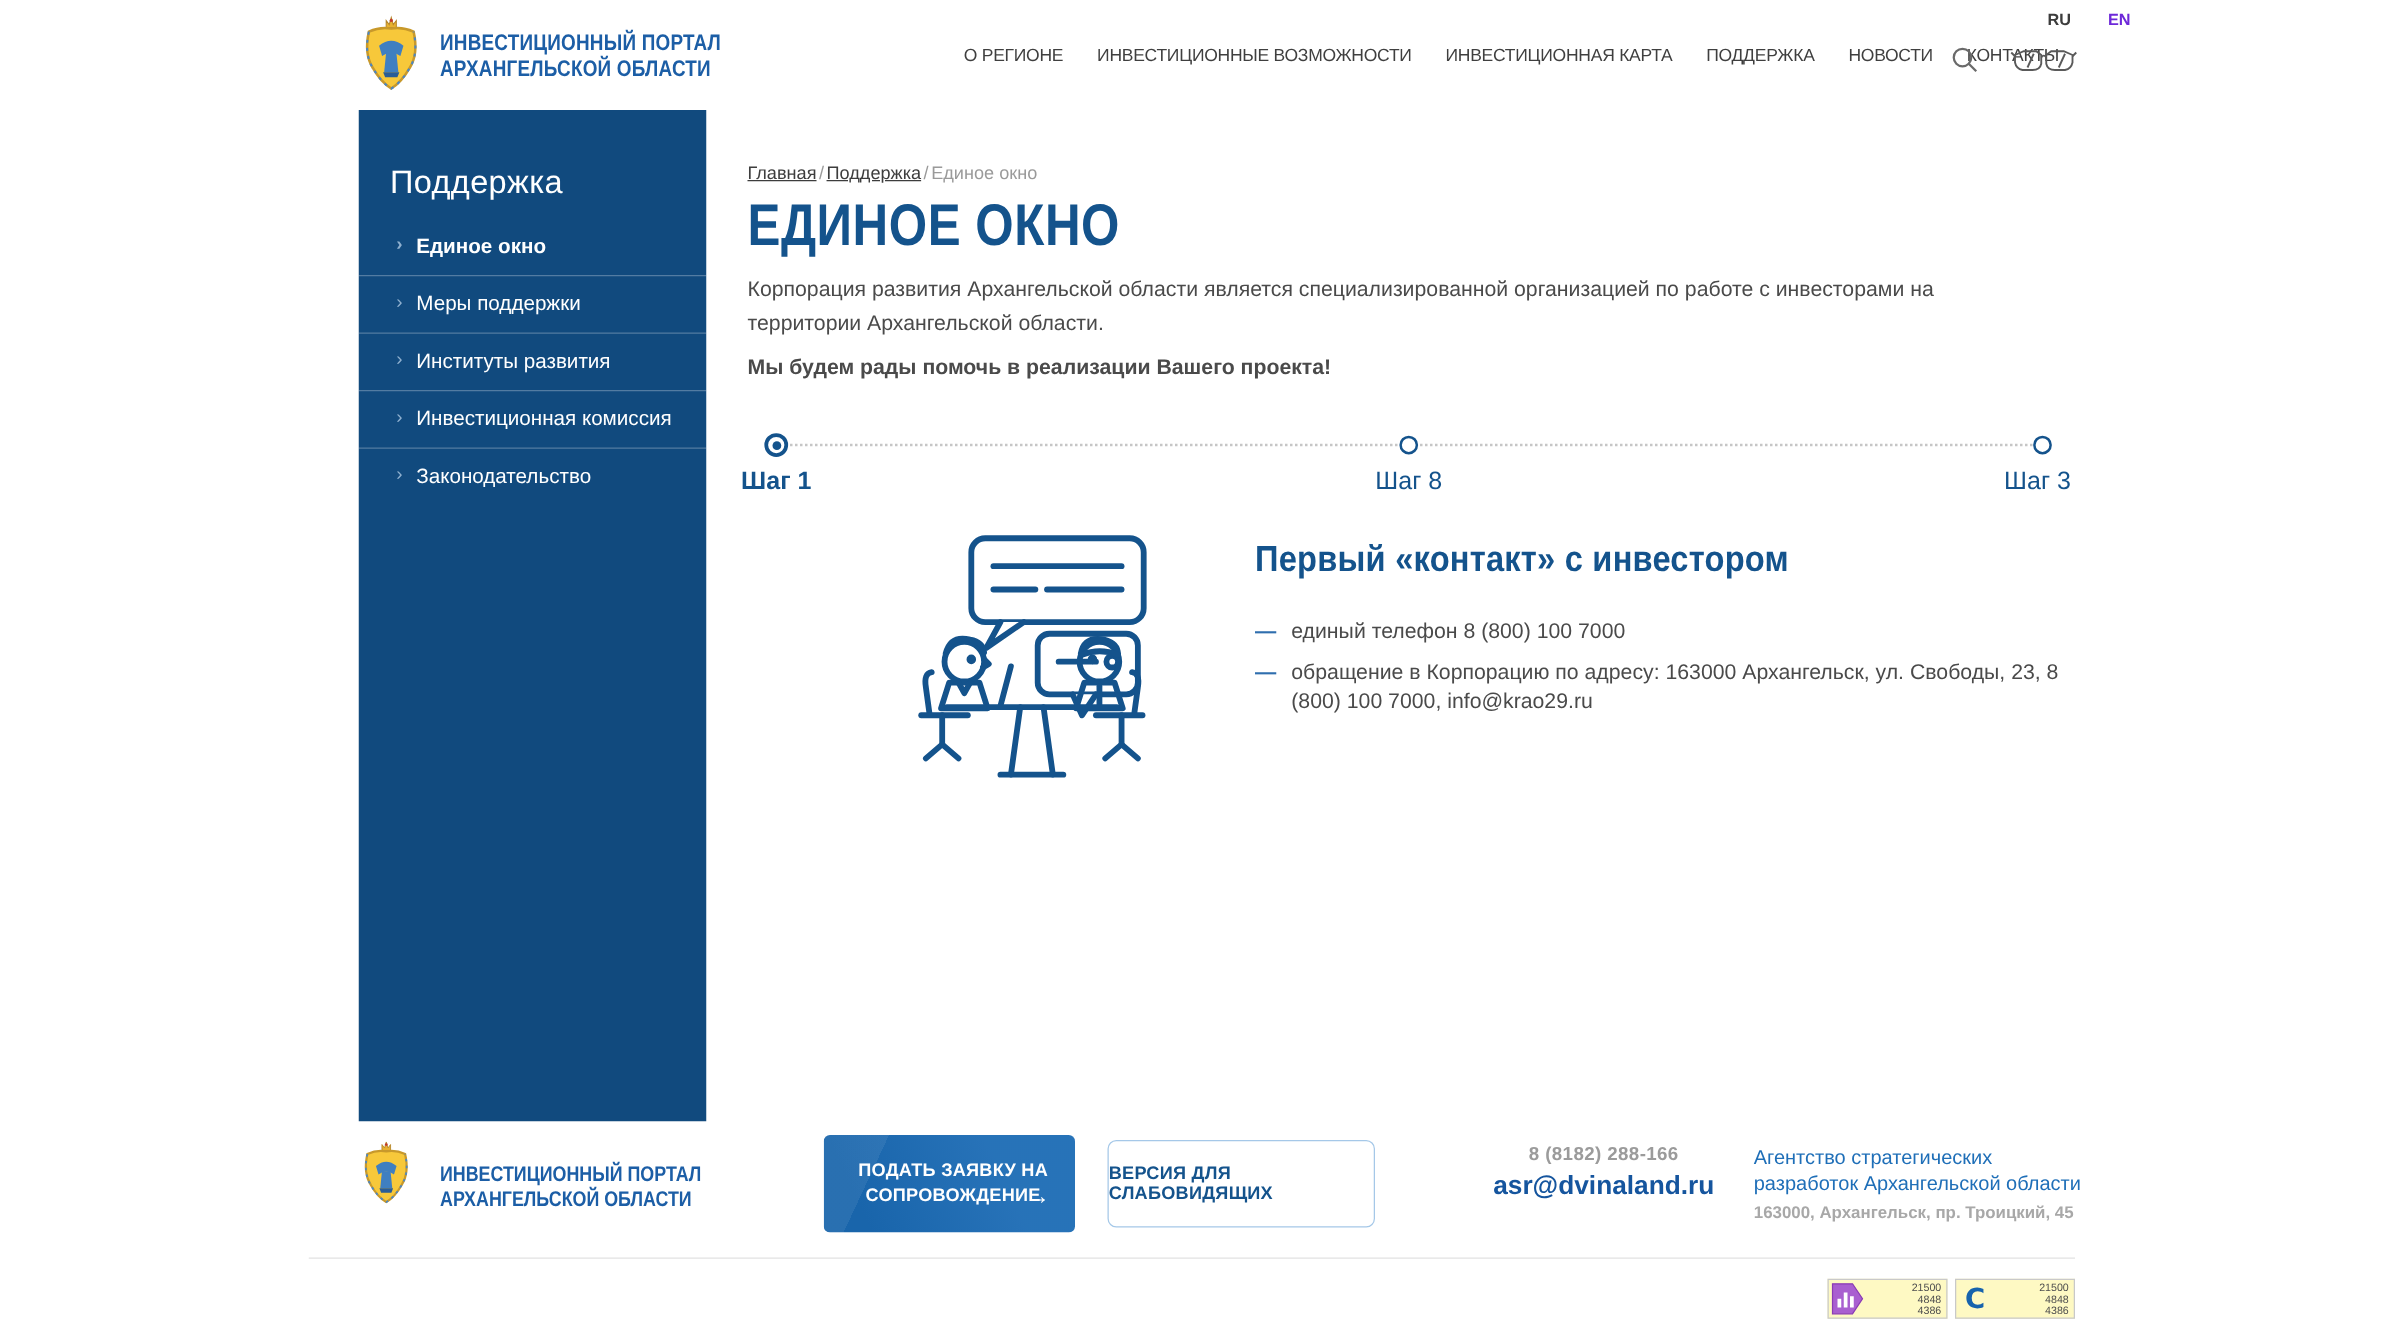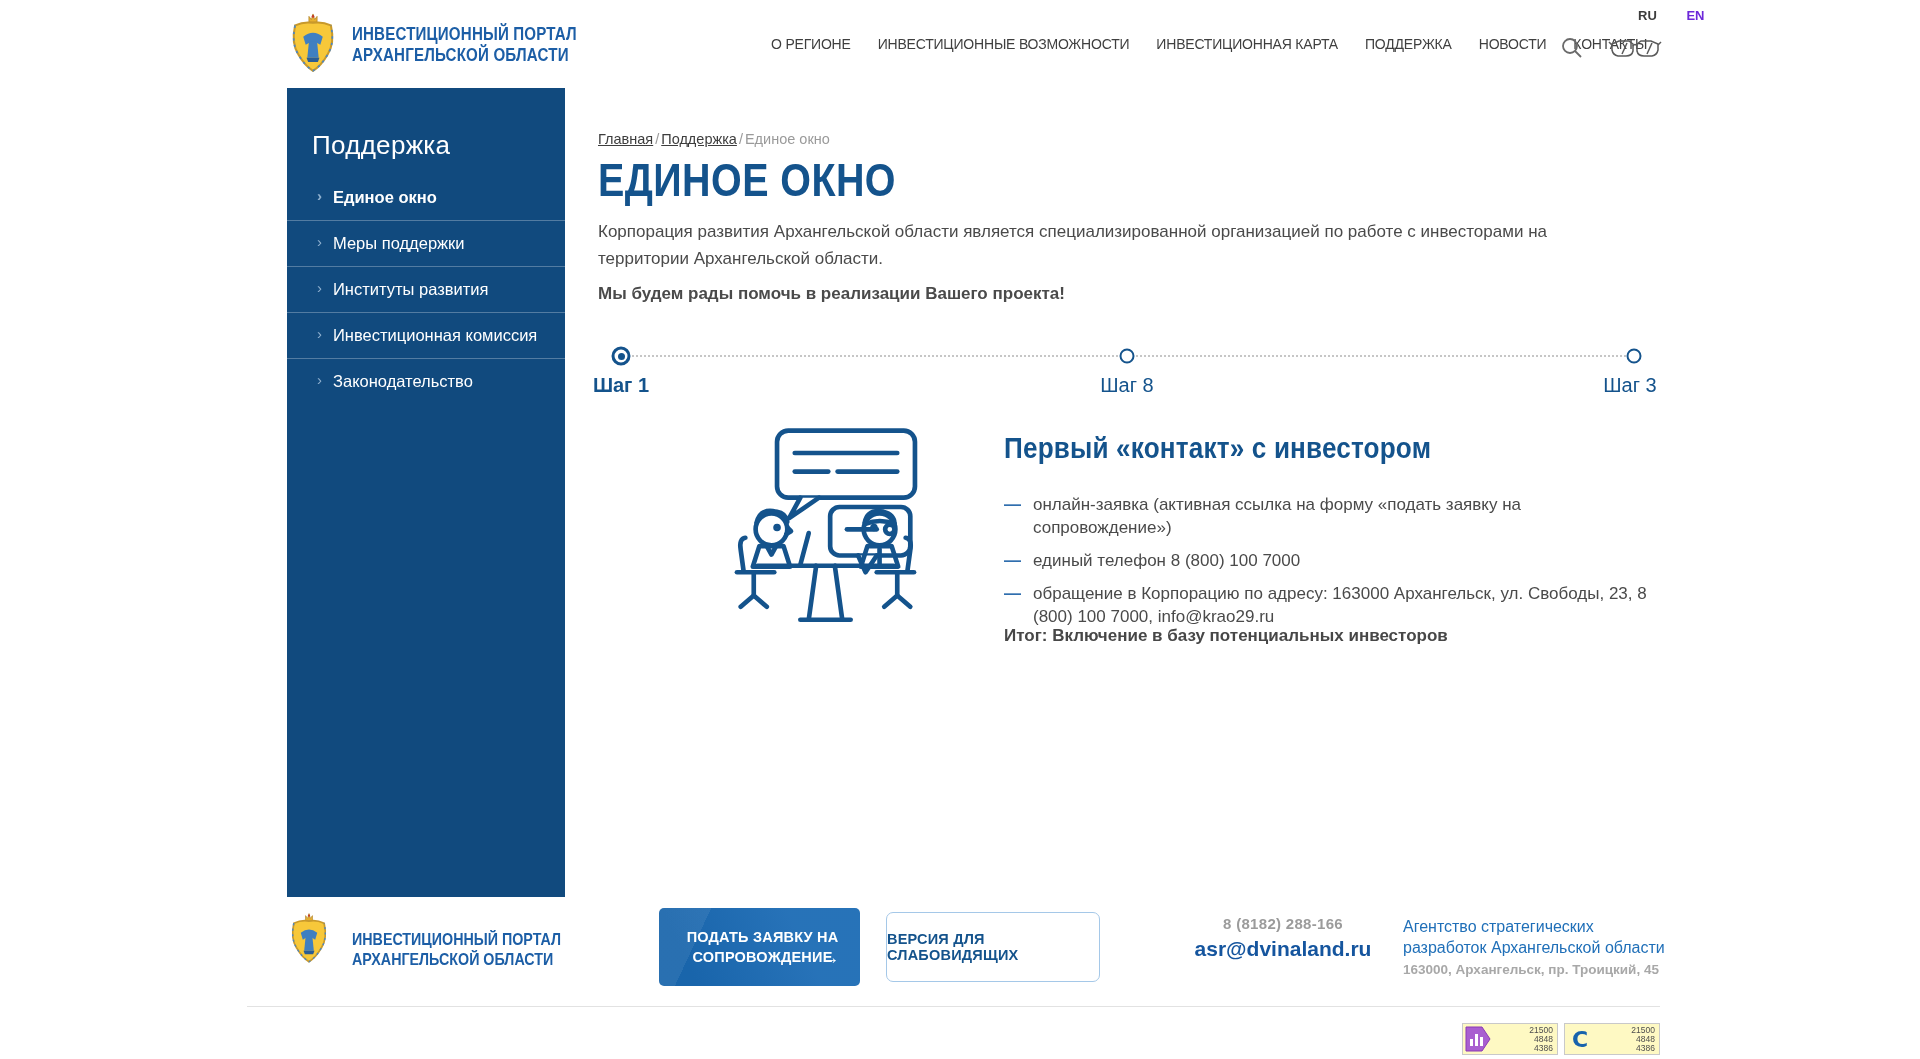--- a/index.html
+++ b/index.html
@@ -236,26 +236,24 @@
       <path d="M97,116 L88,150"></path>
       <line x1="42" y1="151" x2="188" y2="151"></line>
       <path d="M105,151 L97,209 M125,151 L133,209"></path>
       <line x1="88" y1="209" x2="142" y2="209"></line>
     </svg>
   </div>
 
   <div class="details">
     <h2>Первый «контакт» с инвестором</h2>
     <ul class="bullets">
-      <li>онлайн-заявка (активная ссылка на форму «подать заявку на сопровождение»)</li>
       <li>единый телефон 8 (800) 100 7000</li>
       <li>обращение в Корпорацию по адресу: 163000 Архангельск, ул. Свободы, 23, 8 (800) 100 7000, info@krao29.ru</li>
     </ul>
   </div>
-  <p class="result">Итог: Включение в базу потенциальных инвесторов</p>
 
   <div class="f-logo">
     <svg viewBox="0 0 64 78" width="44" height="54">
       <path d="M27,12 L27,5 L30,9 L32,2 L34,9 L37,5 L37,12 Z" fill="#e8b12f" stroke="#b5862a" stroke-width="1"></path>
       <circle cx="32" cy="5" r="1.6" fill="#c23b2e"></circle>
       <path d="M10,16 Q5,38 14,52 Q22,66 32,72 Q42,66 50,52 Q59,38 54,16 Q43,11 32,13 Q21,11 10,16 Z" fill="#f7c83a" stroke="#c8992b" stroke-width="2.5"></path>
       <path d="M10,16 Q5,38 14,52 Q22,66 32,72 Q42,66 50,52 Q59,38 54,16" fill="none" stroke="#4a86c6" stroke-width="2" stroke-dasharray="3 5"></path>
       <path d="M20,30 Q32,20 44,30 L41,40 Q32,33 23,40 Z" fill="#3f7fc1"></path>
       <path d="M27,36 L37,36 L39,56 L25,56 Z" fill="#3f7fc1"></path>
       <path d="M24,56 L40,56 L38,61 L26,61 Z" fill="#2a5d96"></path>

